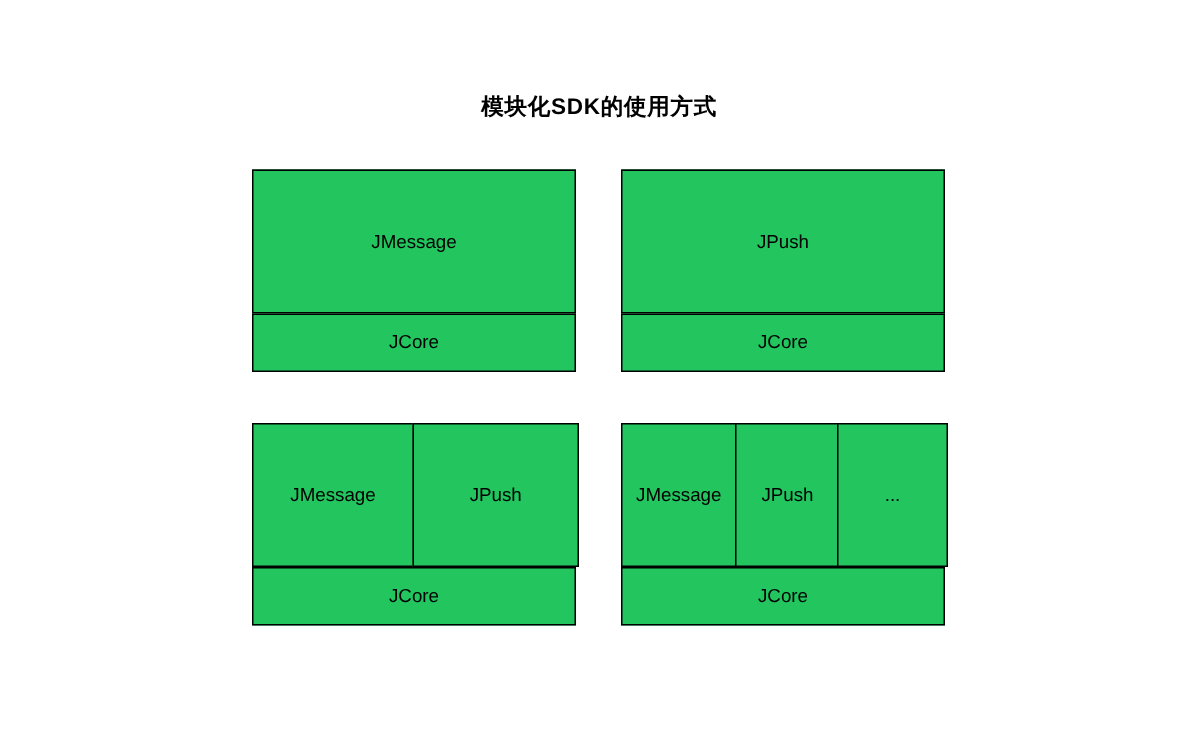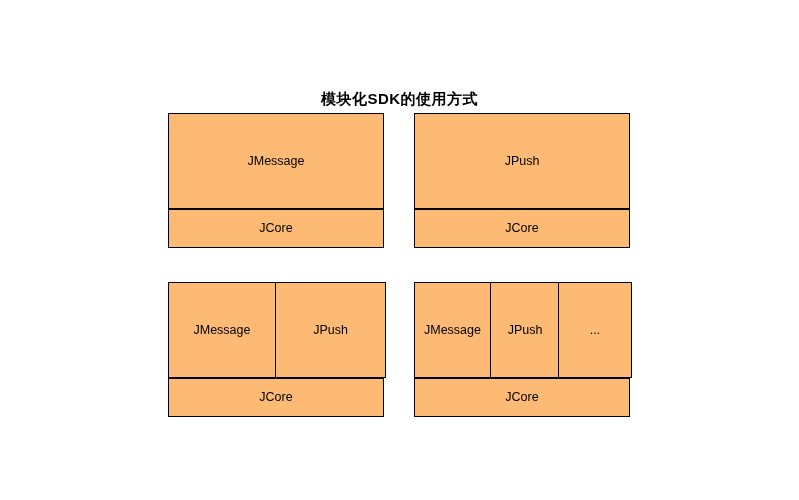--- a/index.html
+++ b/index.html
@@ -21,36 +21,35 @@
   }
   .title {
     position: absolute;
     left: 0;
     top: 62px;
     width: 799px;
     text-align: center;
     font-size: 15px;
     font-weight: bold;
     letter-spacing: 0.5px;
-    margin-top: 28px;
   }
   .diagram {
     position: absolute;
     border: 1px solid #000000;
     box-sizing: border-box;
     background: #ffffff;
   }
   .cell {
     position: absolute;
     box-sizing: border-box;
     display: flex;
     align-items: center;
     justify-content: center;
     font-size: 12.5px;
-    background: #fdba74;
+    background: #22c55e;
   }
   .cell.bordered {
     border: 1px solid #000000;
   }
   .label {
     font-size: 12.5px;
     line-height: 1;
     white-space: nowrap;
   }
 

